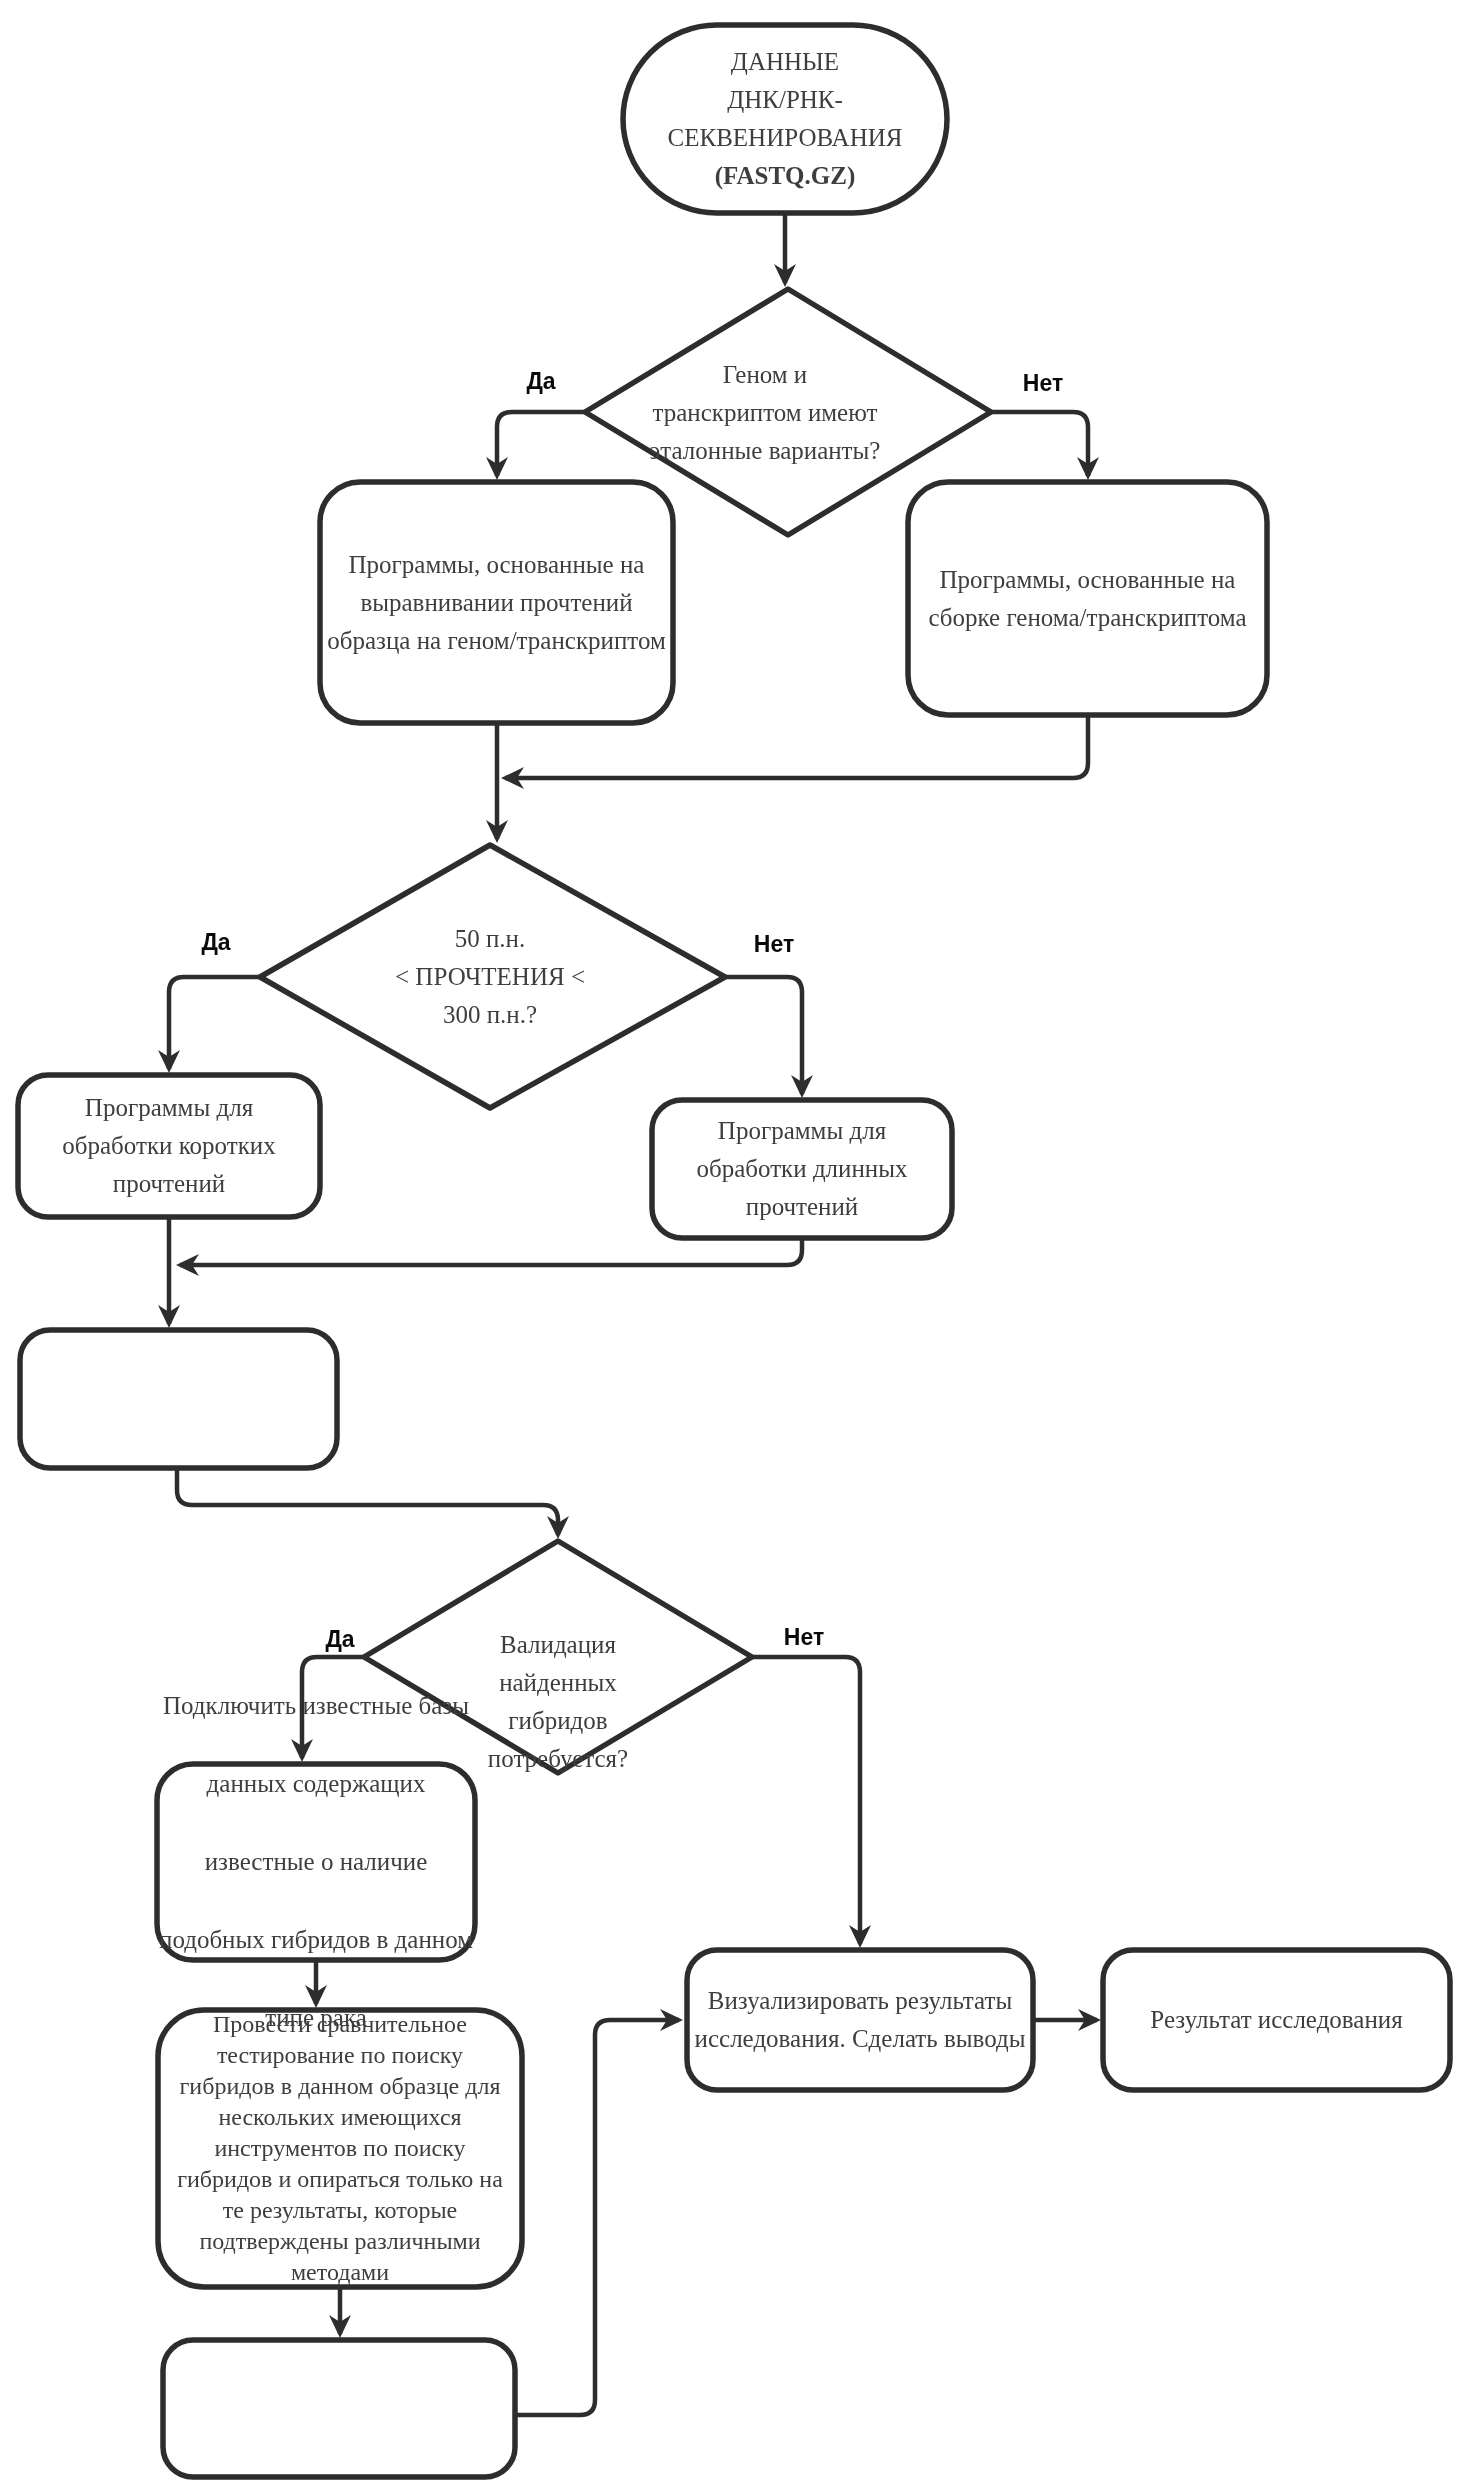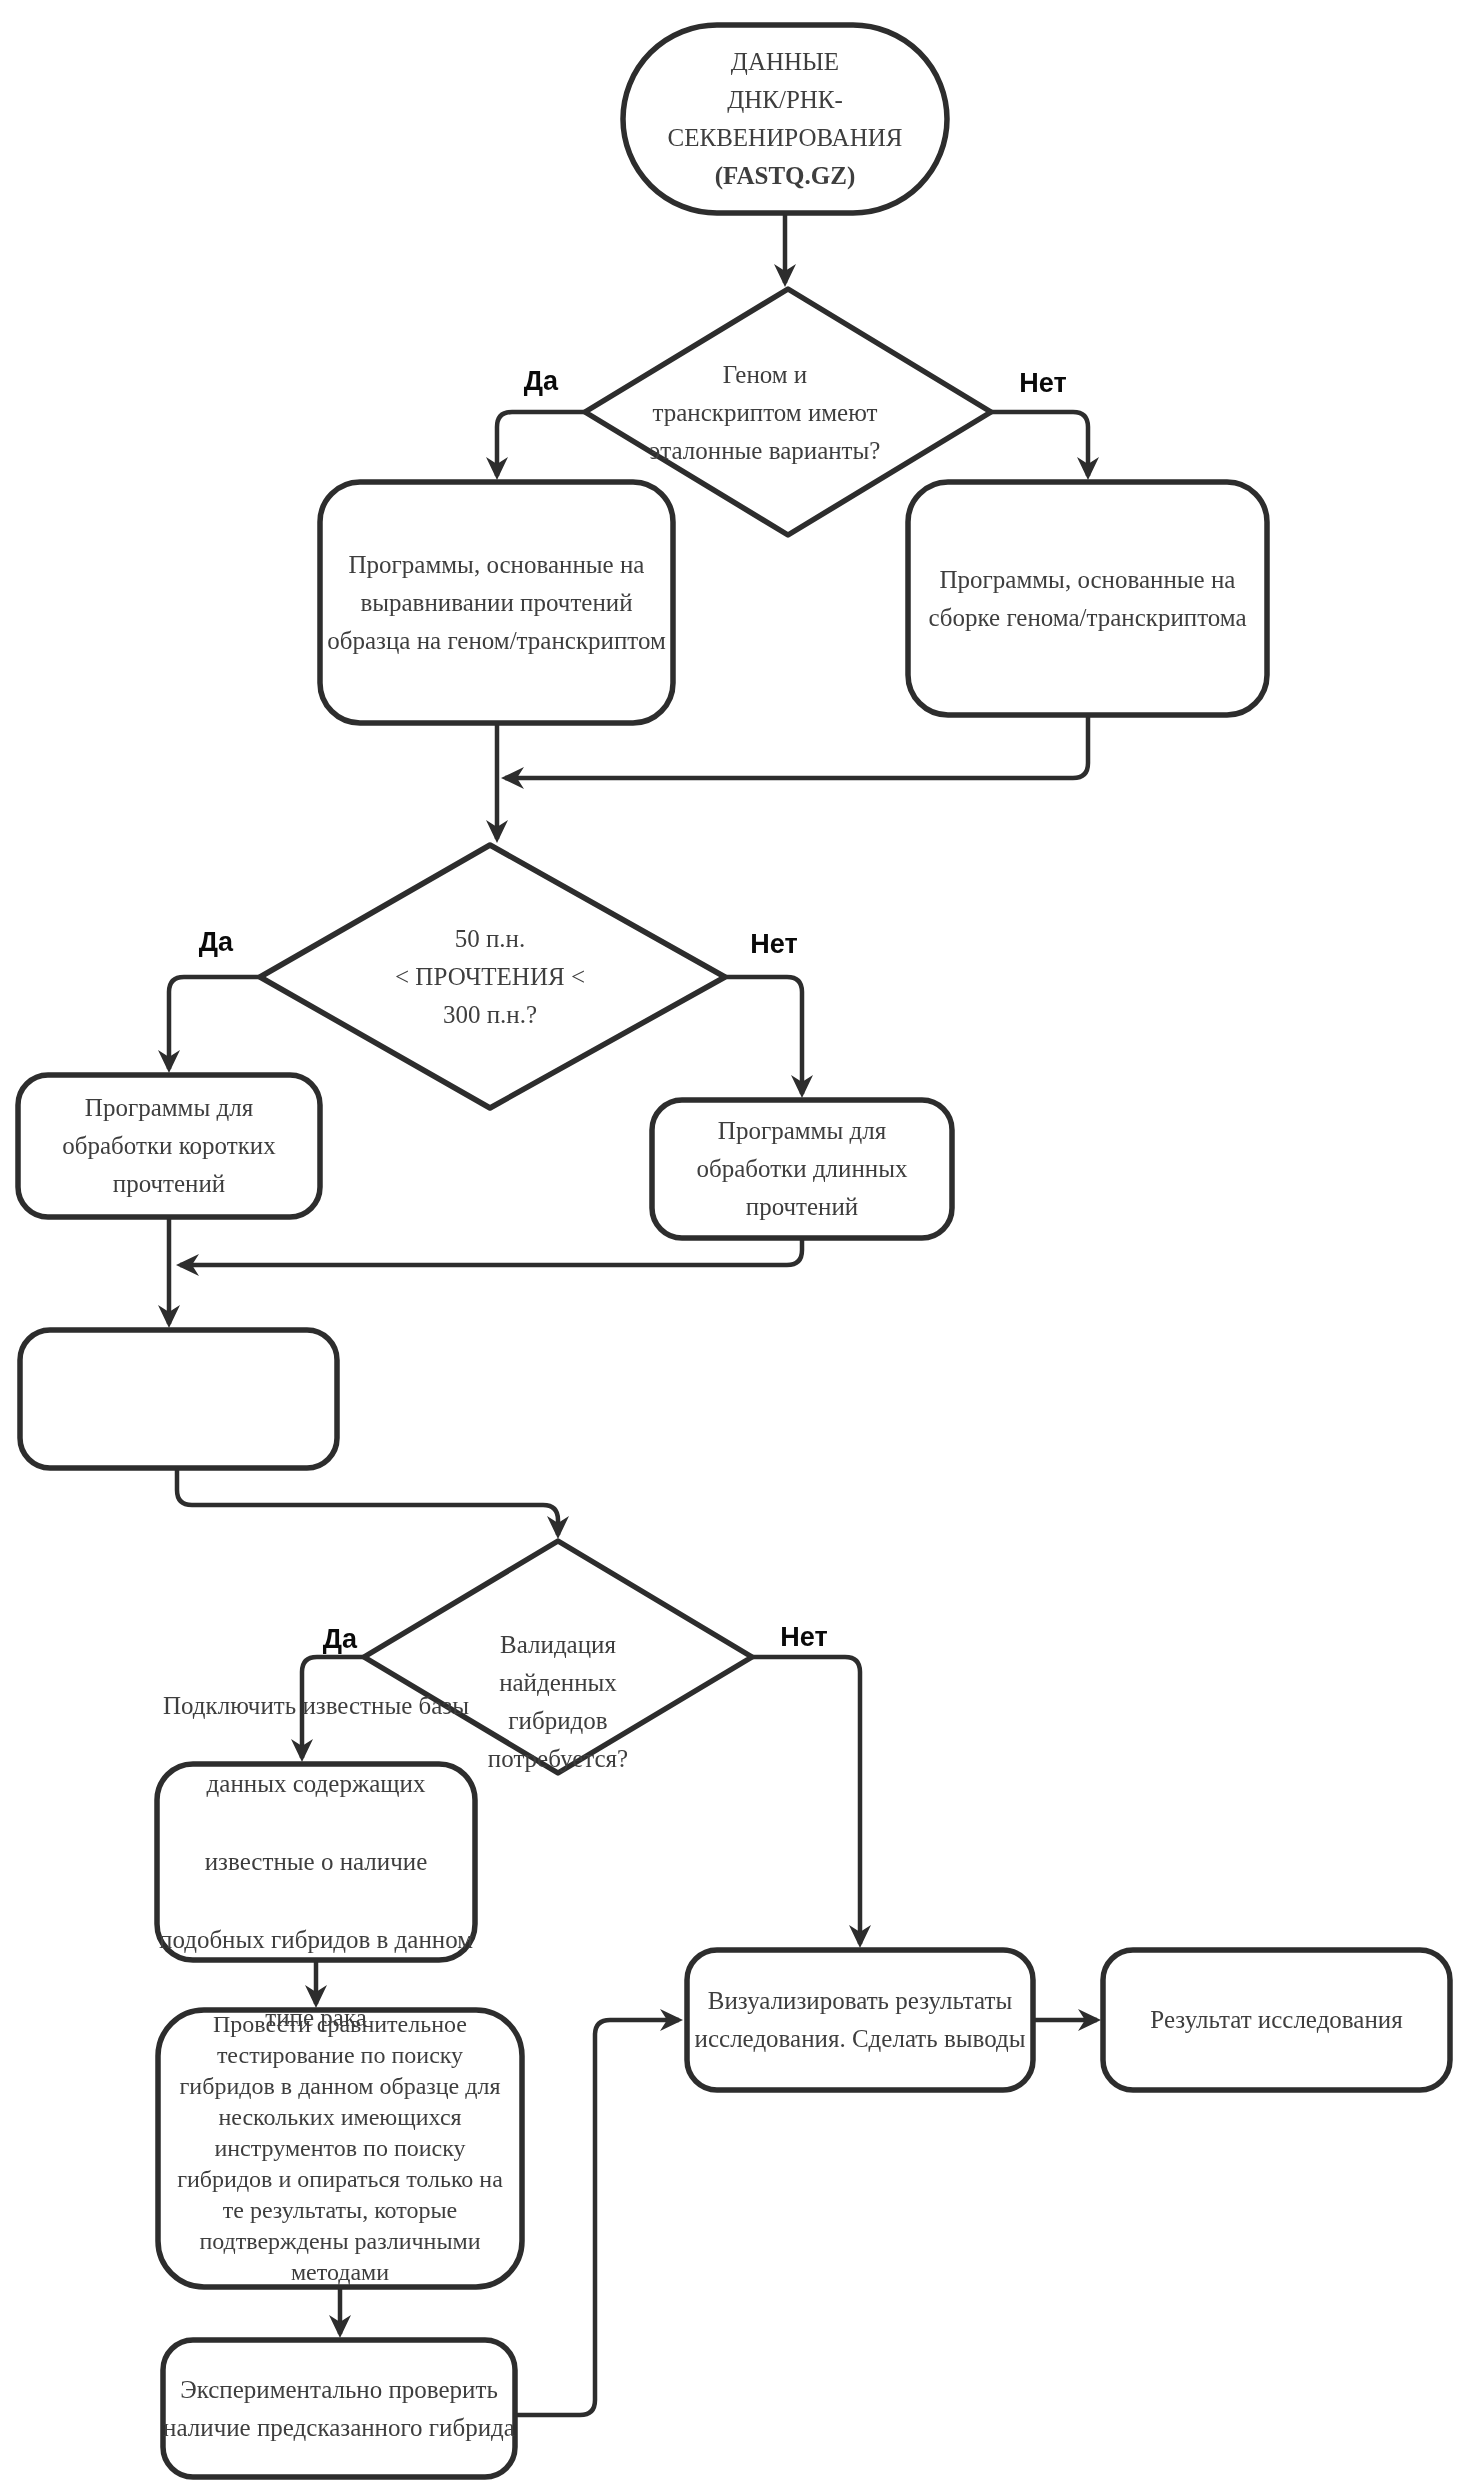--- a/index.html
+++ b/index.html
@@ -17,21 +17,21 @@
     position:absolute;display:flex;flex-direction:column;
     align-items:center;justify-content:center;text-align:center;
     font:25px/38px "Liberation Serif", serif;color:var(--text);
   }
   .ln{display:block;white-space:nowrap;}
   .bold{font-weight:bold;}
   .db-text{line-height:36px;gap:42px;}
   .small{font-size:24px;line-height:31px;}
   .elabel{
     position:absolute;transform:translate(-50%,-50%);
-    font-family:"Liberation Sans", sans-serif;font-weight:bold;font-size:27px;
+    font-family:"Liberation Sans", sans-serif;font-weight:bold;font-size:23px;
     color:var(--label);white-space:nowrap;
   }
 </style>
 </head>
 <body>
 
 <div class="stage">
 
   <svg class="canvas" width="1473" height="2491" viewBox="0 0 1473 2491">
     <defs>
@@ -140,24 +140,20 @@
     <span class="ln">тестирование по поиску</span>
     <span class="ln">гибридов в данном образце для</span>
     <span class="ln">нескольких имеющихся</span>
     <span class="ln">инструментов по поиску</span>
     <span class="ln">гибридов и опираться только на</span>
     <span class="ln">те результаты, которые</span>
     <span class="ln">подтверждены различными</span>
     <span class="ln">методами</span>
   </div>
 
-  <div class="ntext" style="left:173px;top:2350px;width:332px;height:117px;">
-    <span class="ln">Экспериментально проверить</span>
-    <span class="ln">наличие предсказанного гибрида</span>
-  </div>
 
   <div class="ntext" style="left:697px;top:1960px;width:326px;height:120px;">
     <span class="ln">Визуализировать результаты</span>
     <span class="ln">исследования. Сделать выводы</span>
   </div>
 
   <div class="ntext" style="left:1113px;top:1960px;width:327px;height:120px;">
     <span class="ln">Результат исследования</span>
   </div>
 

